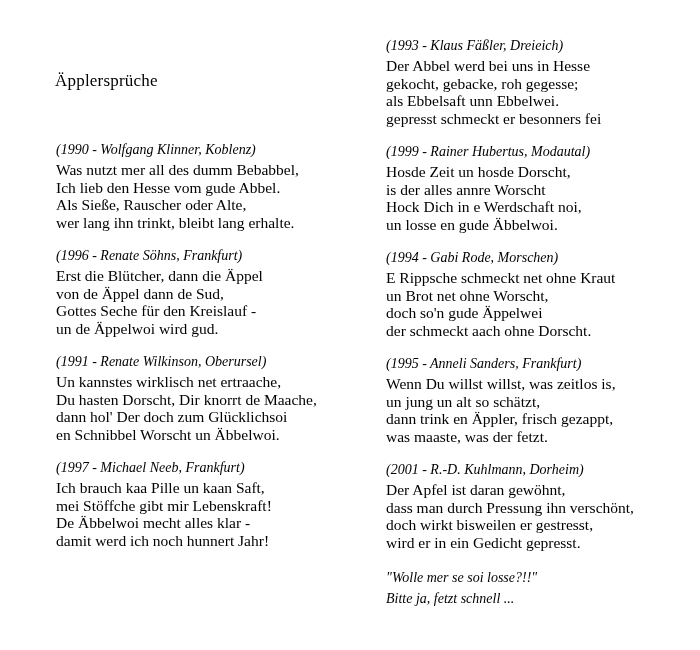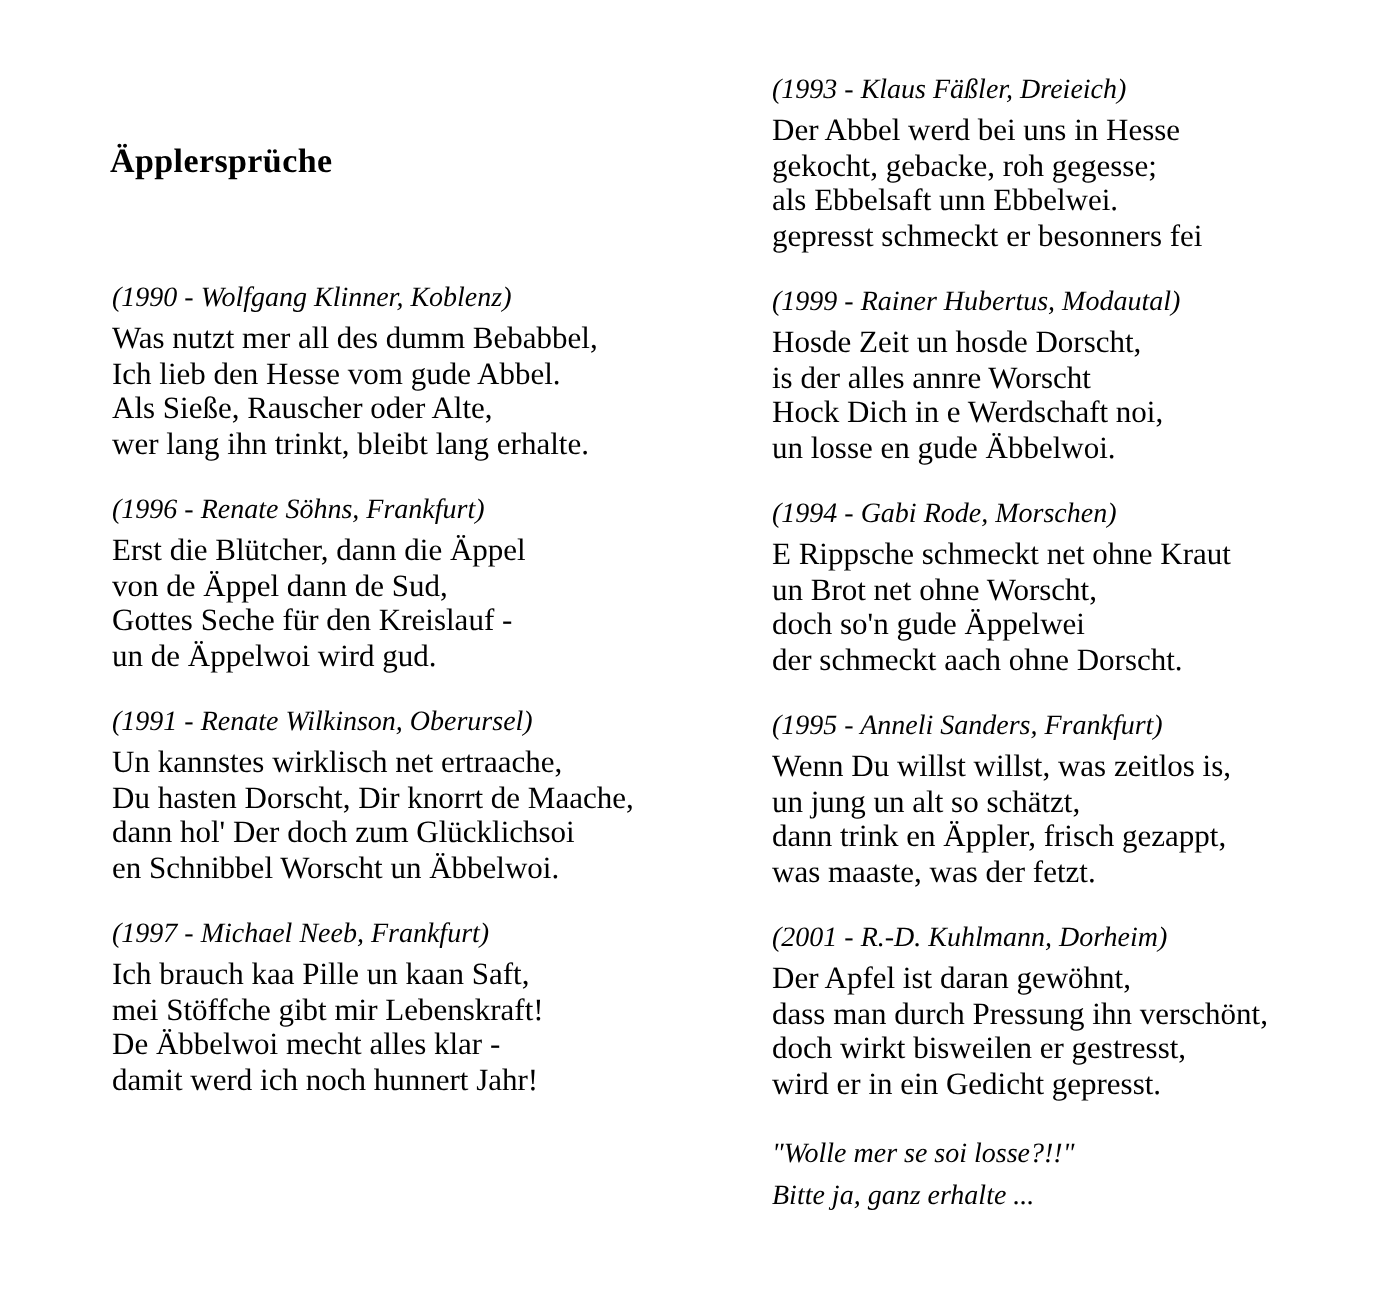--- a/index.html
+++ b/index.html
@@ -9,21 +9,21 @@
     color: #000000;
     font-family: "Liberation Serif", "DejaVu Serif", serif;
     position: relative;
     overflow: hidden;
   }
   .page { position: absolute; left: 0; top: 0; width: 700px; height: 650px; background: #ffffff; }
   .doc-title {
     position: absolute;
     left: 55px; top: 71px;
     font-size: 17px;
-    font-weight: bold;
+    font-weight: normal;
     letter-spacing: 0.2px;
     white-space: nowrap;
   }
   .col { position: absolute; }
   .col-left  { left: 56px;  top: 141px; width: 330px; }
   .col-right { left: 386px; top: 37px;  width: 314px; }
   .poem { margin-bottom: 16px; height: 90px; }
   .attr {
     font-style: italic;
     font-size: 14px;
@@ -124,18 +124,18 @@
     <div class="poem">
       <div class="attr">(2001 - R.-D. Kuhlmann, Dorheim)</div>
       <div class="line">Der Apfel ist daran gewöhnt,</div>
       <div class="line">dass man durch Pressung ihn verschönt,</div>
       <div class="line">doch wirkt bisweilen er gestresst,</div>
       <div class="line">wird er in ein Gedicht gepresst.</div>
     </div>
 
     <div class="closing">
       <div class="cline">"Wolle mer se soi losse?!!"</div>
-      <div class="cline">Bitte ja, ganz erhalte ...</div>
+      <div class="cline">Bitte ja, fetzt schnell ...</div>
     </div>
 
   </div>
 
 </div>
 
 </body></html>

